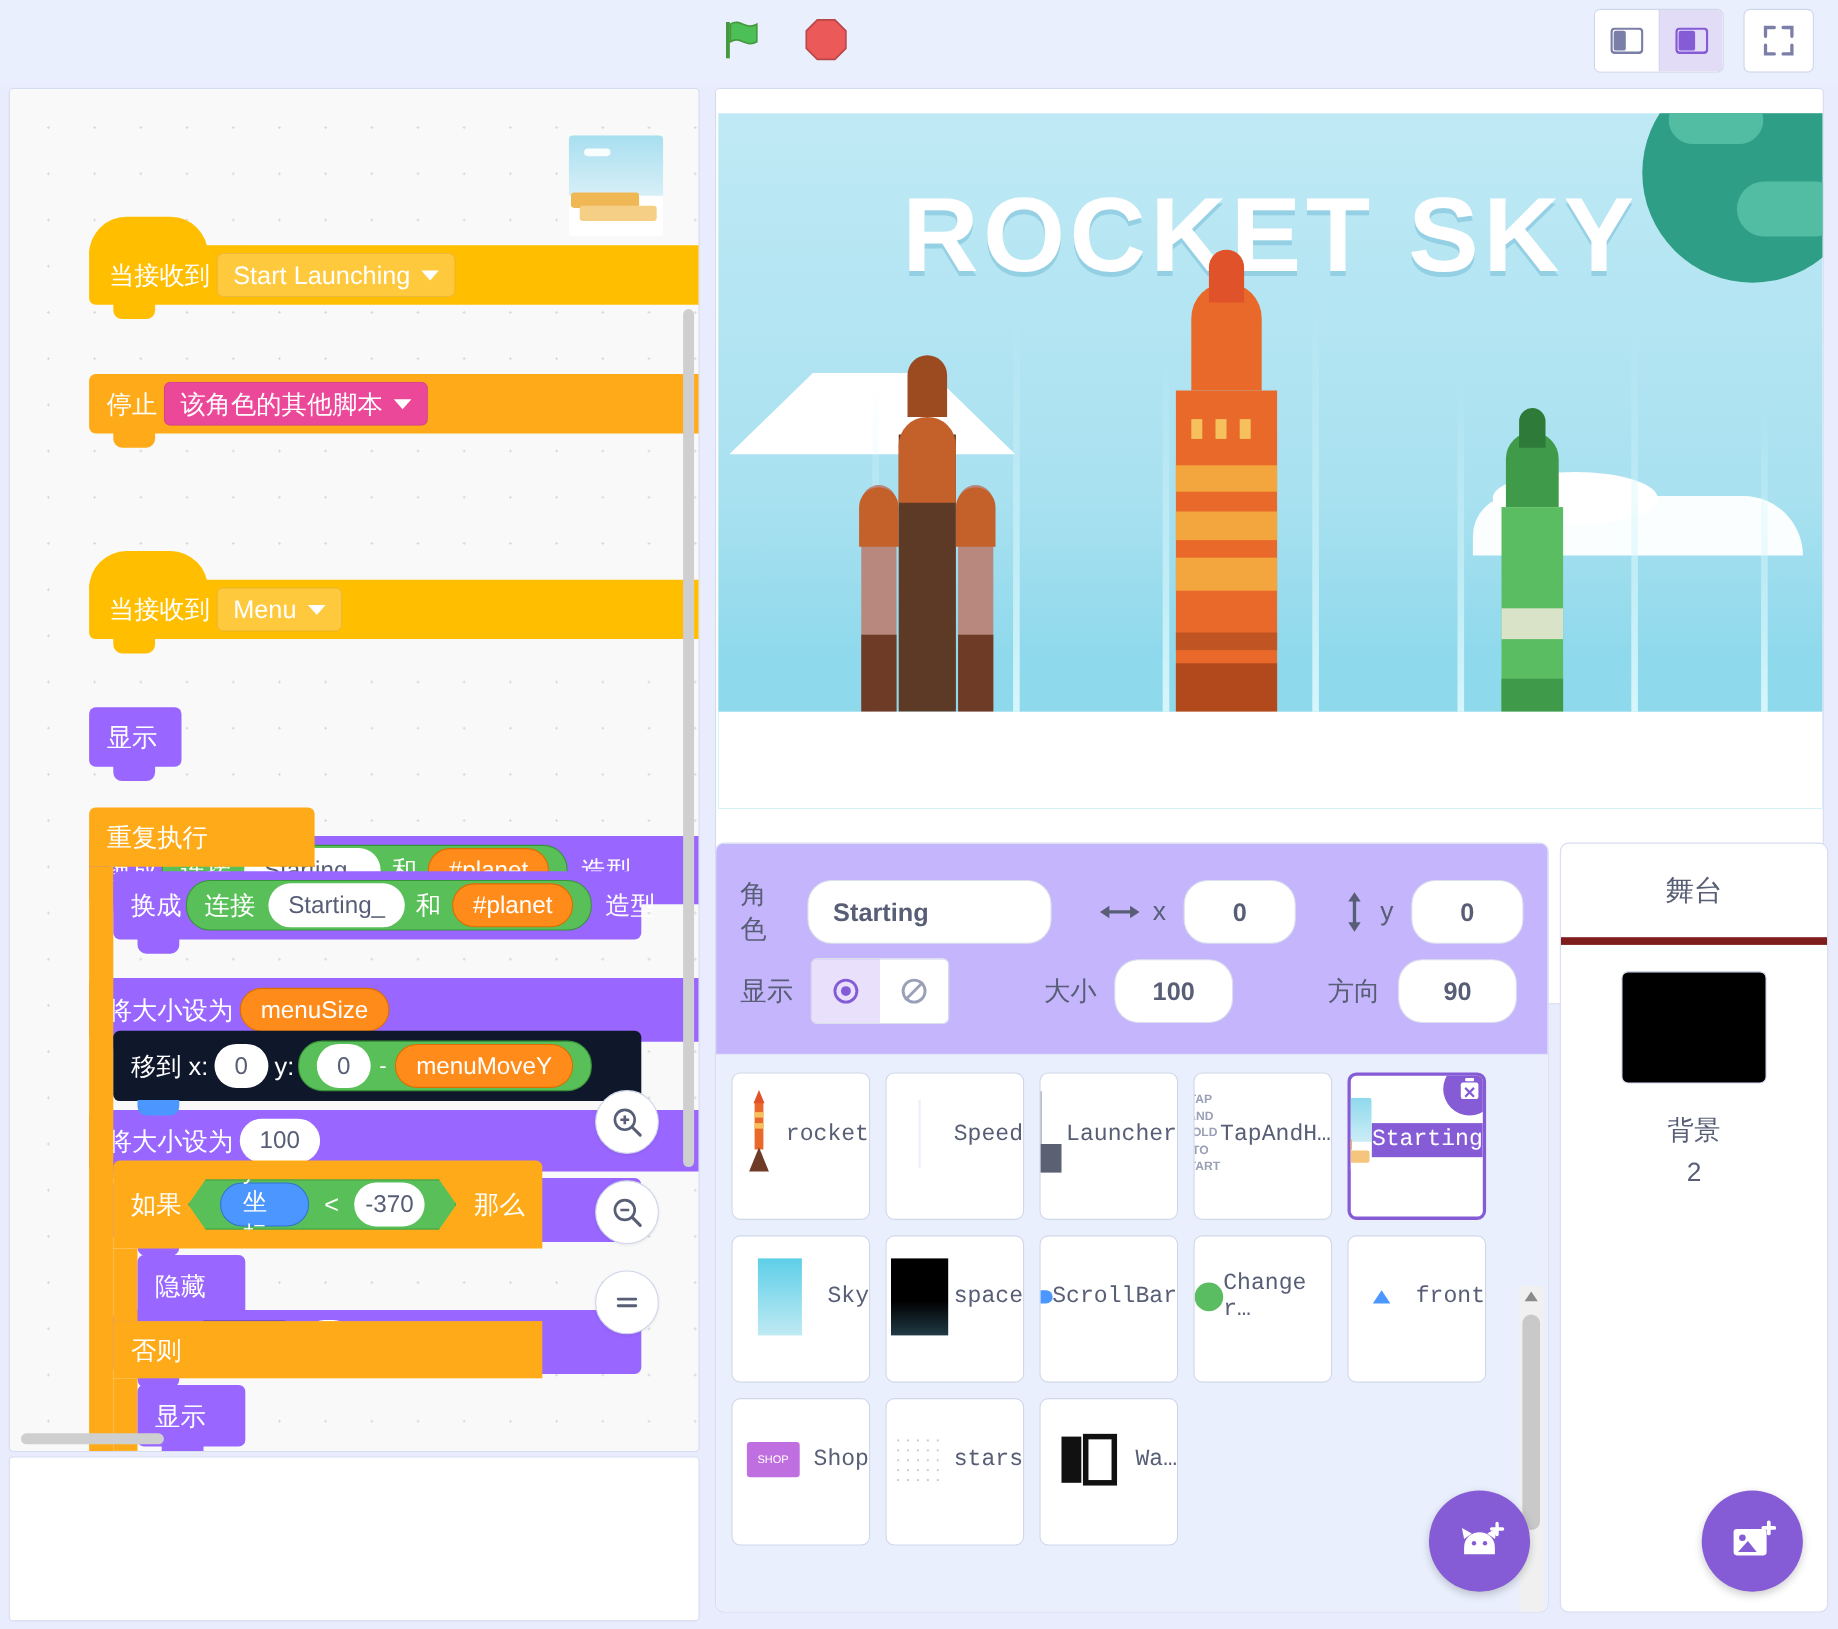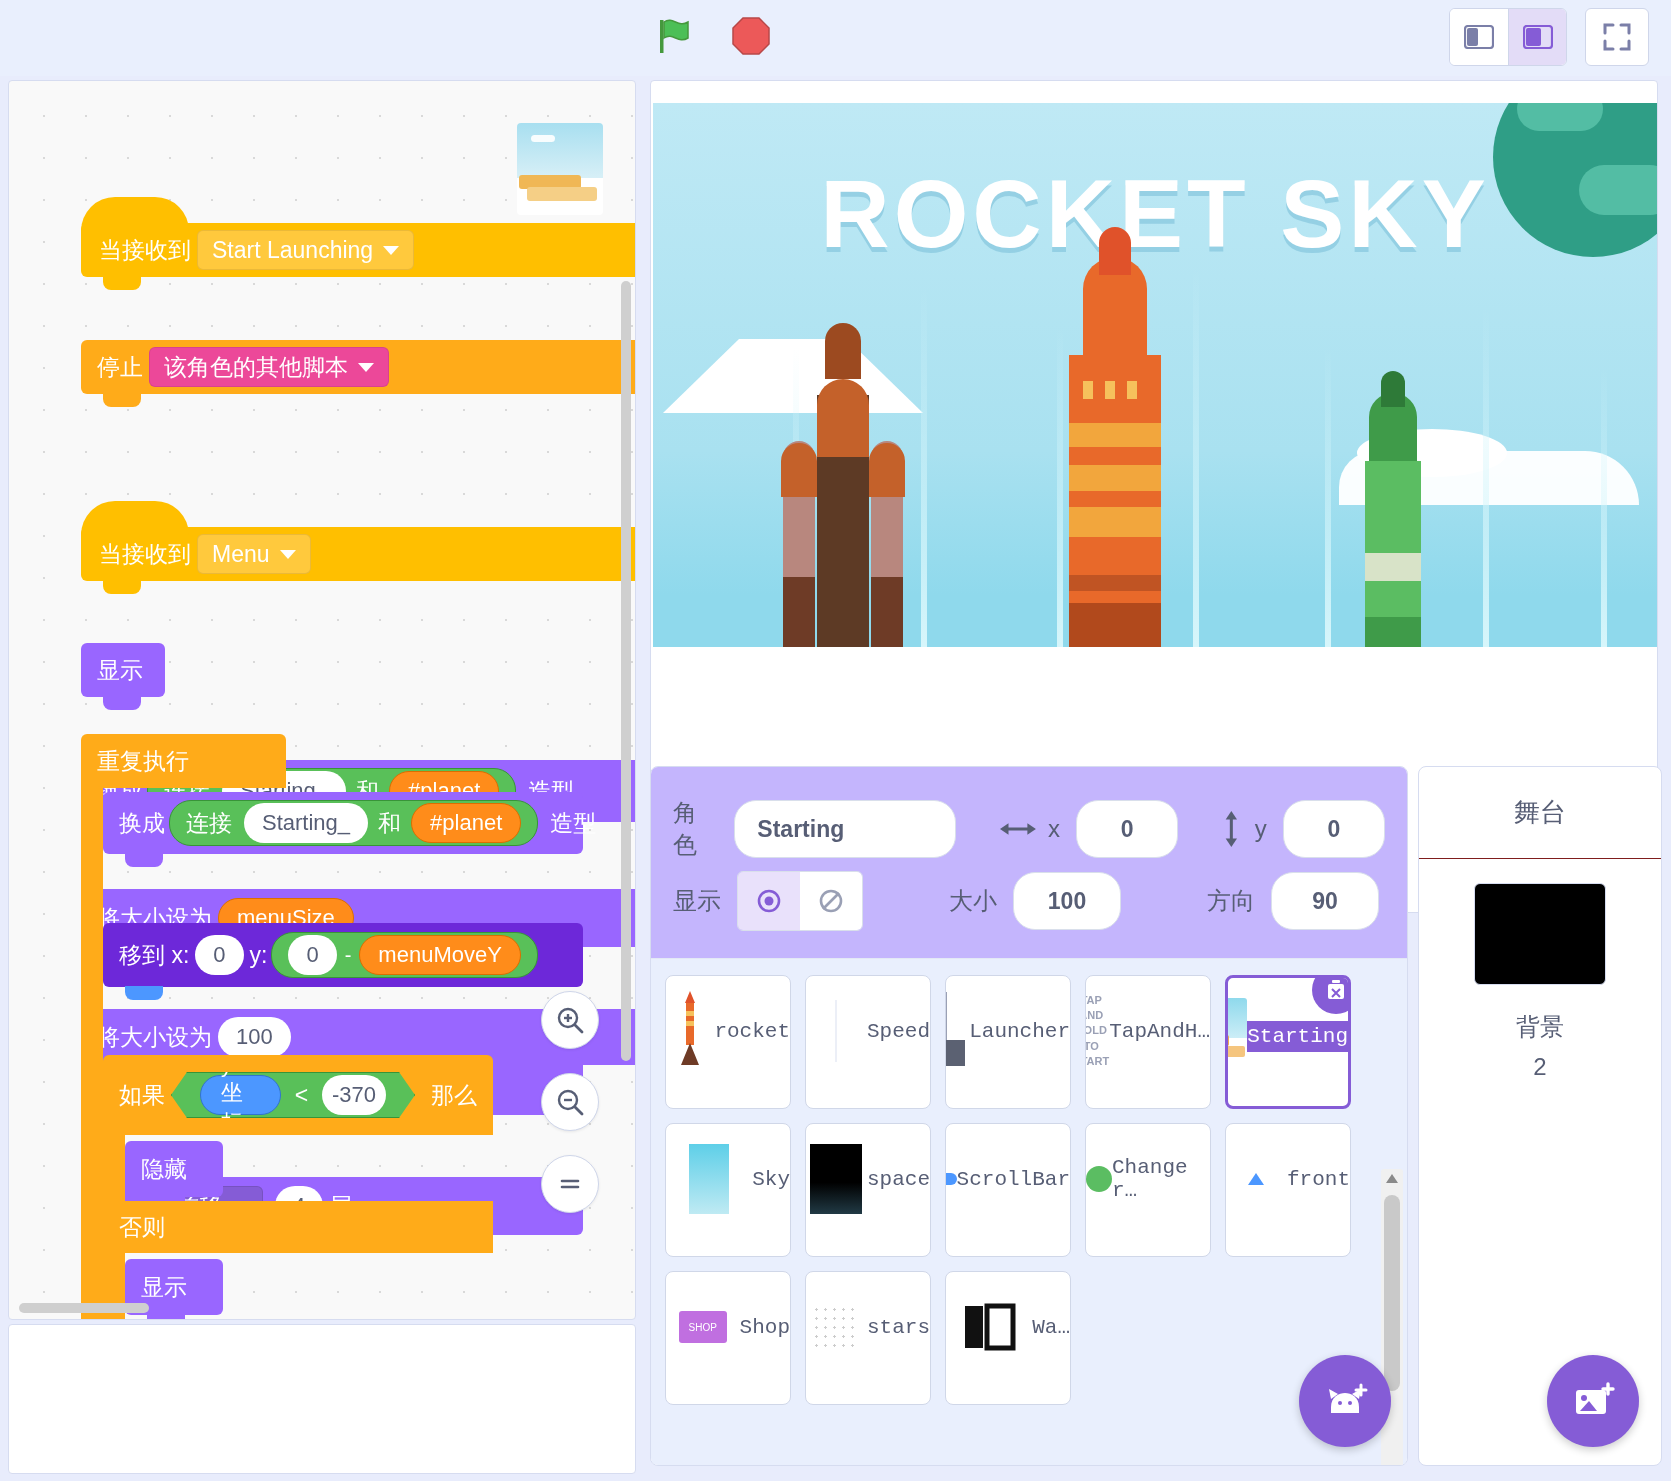--- a/index.html
+++ b/index.html
@@ -101,21 +101,21 @@
     content:""; position:absolute; left: 22px; bottom: -13px; width: 38px; height: 14px;
     background:#ffbf00; border-radius: 0 0 8px 8px;
   }
 
   .stack-yellow { background:#ffab19; border-radius:6px; height:54px; padding:0 16px; position:relative; }
   .stack-yellow::after { content:""; position:absolute; left:22px; bottom:-13px; width:38px; height:14px; background:#ffab19; border-radius:0 0 8px 8px; }
 
   .stack-purple { background:#9966ff; border-radius:6px; height:54px; padding:0 16px; position:relative; }
   .stack-purple::after { content:""; position:absolute; left:22px; bottom:-13px; width:38px; height:14px; background:#9966ff; border-radius:0 0 8px 8px; }
 
-  .stack-blue { background:#6d28d9; border-radius:6px; height:54px; padding:0 16px; position:relative; }
+  .stack-blue { background:#0f172a; border-radius:6px; height:54px; padding:0 16px; position:relative;margin-top:14px; }
   .stack-blue::after { content:""; position:absolute; left:22px; bottom:-13px; width:38px; height:14px; background:#4c97ff; border-radius:0 0 8px 8px; }
 
   
   .dd {
     display:inline-flex; align-items:center; gap:10px;
     background: rgba(0,0,0,.12);
     border-radius: 6px; padding: 6px 14px; height: 40px; margin: 0 6px;
   }
   .dd.hat-dd { background: #ffc93d; border: 1px solid rgba(0,0,0,.08); }
   .dd.orange-dd { background: #ec4899; border: 1px solid rgba(0,0,0,.08); }
@@ -259,21 +259,21 @@
     box-shadow:0 3px 8px rgba(0,0,0,.2); cursor:pointer; z-index:20;
   }
 
   
   #stage-panel {
     position:absolute; left:1418px; top:766px; width:244px; height:700px;
     background:#fff; border:1px solid #d6dcf0; border-radius:8px; overflow:hidden;
   }
   #stage-panel .sp-header {
     height:92px; display:flex; align-items:center; justify-content:center;
-    font-size:26px; color:#575e75; border-bottom:1px solid #7f1d1d;
+    font-size:26px; color:#575e75; border-bottom:7px solid #7f1d1d;
   }
   #stage-thumb {
     width:132px; height:102px; background:#000; border:1px solid #d6dcf0; border-radius:6px;
     margin:24px auto 0 auto;
   }
   .bg-label { text-align:center; font-size:24px; color:#575e75; margin-top:26px; }
   .bg-count { text-align:center; font-size:24px; color:#575e75; margin-top:10px; }
 
   #bottom-strip {
     position:absolute; left:8px; top:1324px; width:628px; height:150px;

